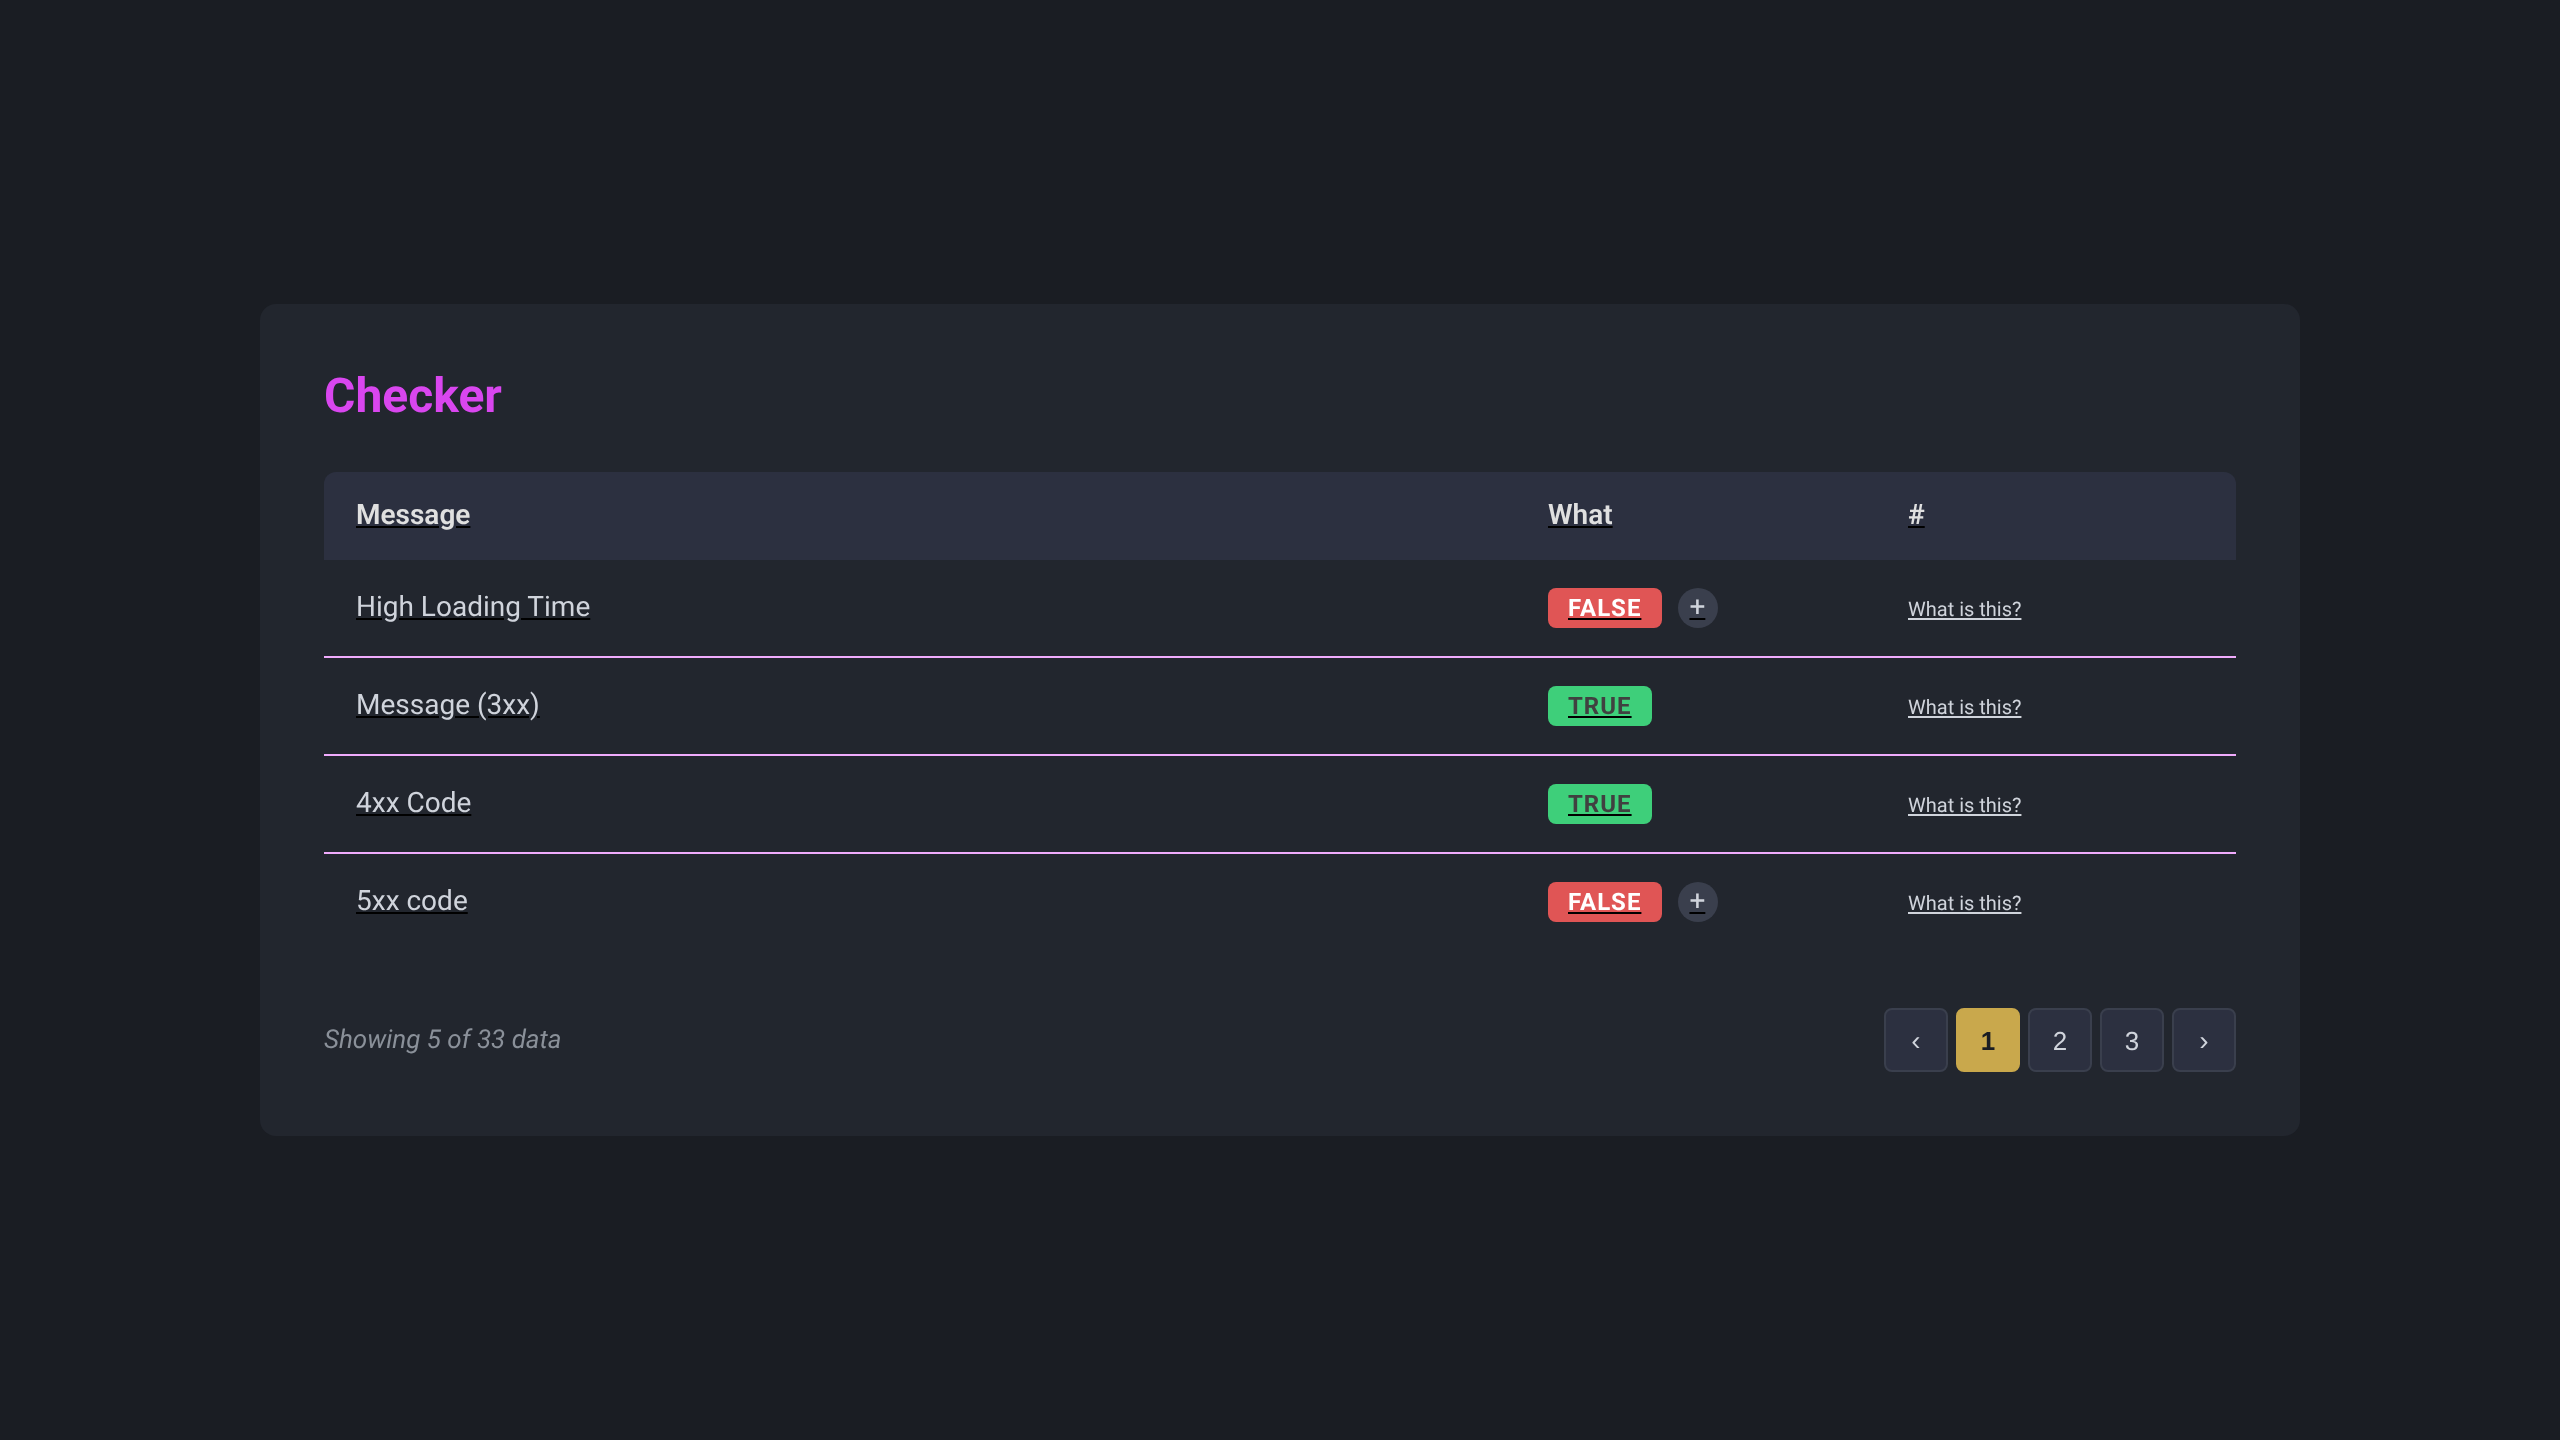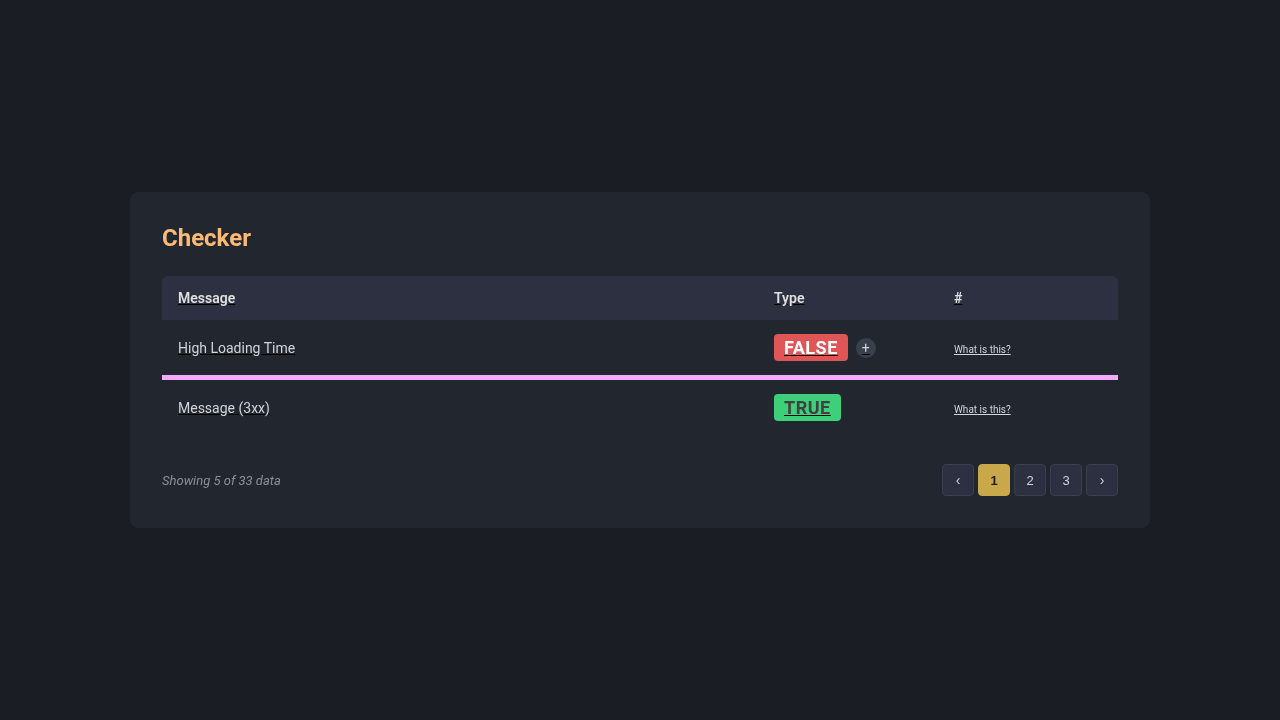--- a/index.html
+++ b/index.html
@@ -19,21 +19,21 @@
     }
 
     .container {
       background-color: #22262e;
       border-radius: 8px;
       padding: 32px;
       width: 1020px;
     }
 
     .page-title {
-      color: #fdba74;
+      color: #d946ef;
       font-size: 24px;
       font-weight: 700;
       margin-bottom: 24px;
     }
 
     .table-wrapper {
       width: 100%;
       border-radius: 6px;
       overflow: hidden;
       text-decoration: underline;
@@ -58,21 +58,21 @@
 
     thead th:nth-child(2) {
       width: 180px;
     }
 
     thead th:nth-child(3) {
       width: 180px;
     }
 
     tbody tr {
-      border-bottom: 5px solid #f0abfc;
+      border-bottom: 1px solid #f0abfc;
     }
 
     tbody tr:last-child {
       border-bottom: none;
     }
 
     tbody td {
       padding: 14px 16px;
       color: #d0d4dc;
       font-size: 14px;
@@ -81,21 +81,21 @@
     .type-cell {
       display: flex;
       align-items: center;
       gap: 8px;
     }
 
     .badge {
       display: inline-block;
       padding: 3px 10px;
       border-radius: 4px;
-      font-size: 18px;
+      font-size: 12px;
       font-weight: 700;
       letter-spacing: 0.5px;
     }
 
     .badge-false {
       background-color: #e05555;
       color: #fff;
     }
 
     .badge-true {
@@ -183,40 +183,59 @@
 <body>
 
 <div class="container">
   <h1 class="page-title">Checker</h1>
 
   <div class="table-wrapper">
     <table>
       <thead>
         <tr>
           <th>Message</th>
-          <th>Type</th>
+          <th>What</th>
           <th>#</th>
         </tr>
       </thead>
       <tbody id="table-body">
       <tr>
             <td>High Loading Time</td>
             <td>
               <div class="type-cell">
                 <span class="badge badge-false">FALSE</span>
                 <span class="plus-icon">+</span>
               </div>
             </td>
             <td class="link-cell"><a href="#">What is this?</a></td>
           </tr>
           <tr>
             <td>Message (3xx)</td>
             <td>
               <div class="type-cell">
                 <span class="badge badge-true">TRUE</span>
+              </div>
+            </td>
+            <td class="link-cell"><a href="#">What is this?</a></td>
+          </tr>
+          <tr>
+            <td>4xx Code</td>
+            <td>
+              <div class="type-cell">
+                <span class="badge badge-true">TRUE</span>
+              </div>
+            </td>
+            <td class="link-cell"><a href="#">What is this?</a></td>
+          </tr>
+          <tr>
+            <td>5xx code</td>
+            <td>
+              <div class="type-cell">
+                <span class="badge badge-false">FALSE</span>
+                <span class="plus-icon">+</span>
               </div>
             </td>
             <td class="link-cell"><a href="#">What is this?</a></td>
           </tr>
         </tbody>
     </table>
   </div>
 
   <div class="footer">
     <span class="showing-text">Showing 5 of 33 data</span>

